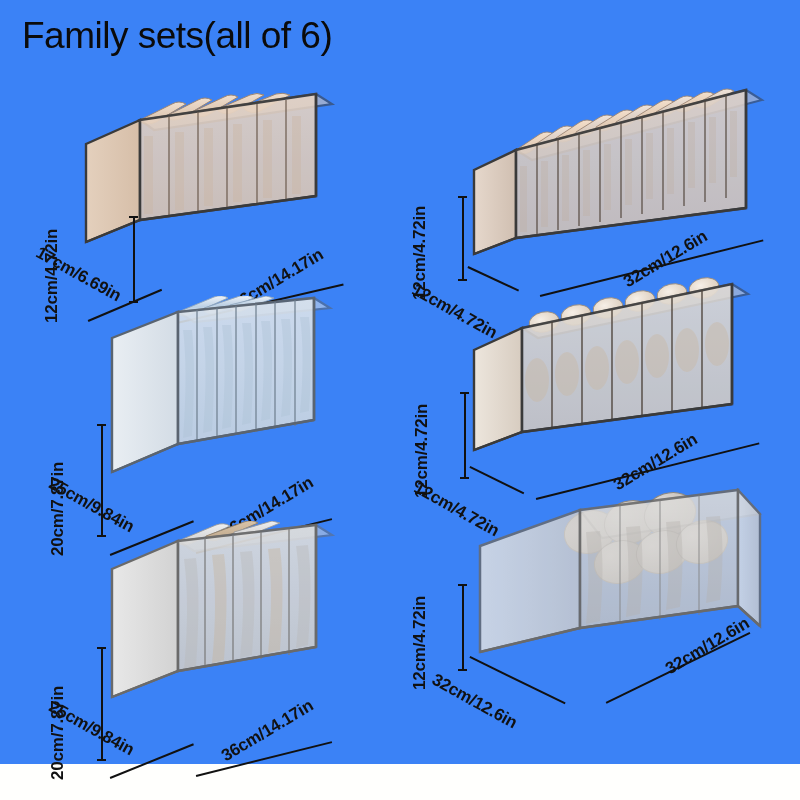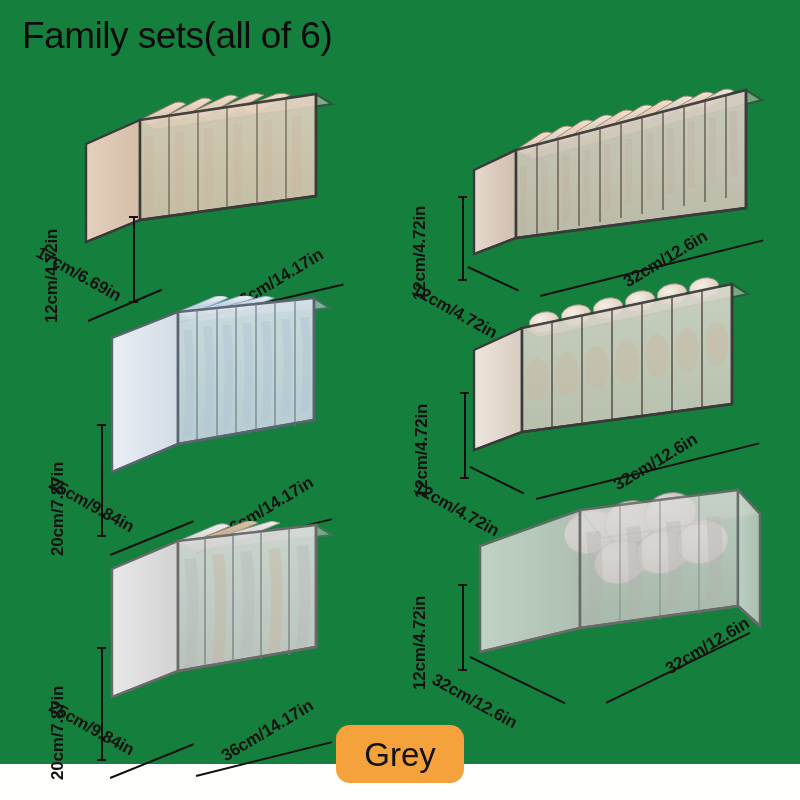--- a/index.html
+++ b/index.html
@@ -13,21 +13,21 @@
     background: #FFFFFD;
     font-family: "Liberation Sans", sans-serif;
     overflow: hidden;
     position: relative;
   }
 
   #page {
     position: relative;
     width: 800px;
     height: 764px;
-    background: #15803d;
+    background: #3b82f6;
     text-align: right;
   }
 
   
   #title {
     position: absolute;
     left: 22px;
     top: 14px;
     font-size: 37px;
     line-height: 44px;
@@ -530,17 +530,14 @@
     <div class="cap" style="left:48px; top:104px;"></div>
     <div class="cap" style="left:48px; top:189px;"></div>
 
     <div class="dim slantL" style="left:28px; top:190px;">32cm/12.6in</div>
     <div class="leadslant" style="left:60px; top:176px; width:106px; transform:rotate(26deg);"></div>
 
     <div class="dim slantL2" style="left:252px; top:182px;">32cm/12.6in</div>
     <div class="leadslant" style="left:196px; top:222px; width:160px; transform:rotate(-26deg);"></div>
   </div>
 
-  <div id="badge">
-    <span>Grey</span>
-  </div>
 
 </div>
 
 </body></html>

